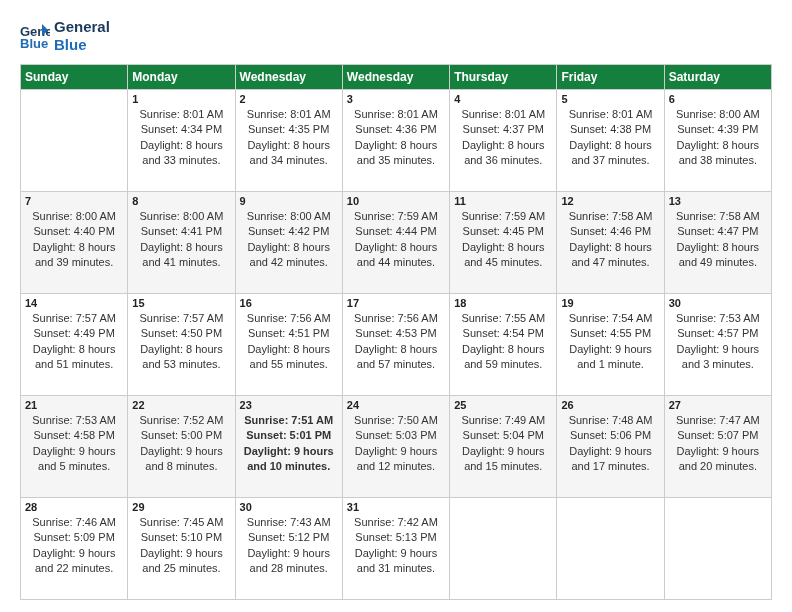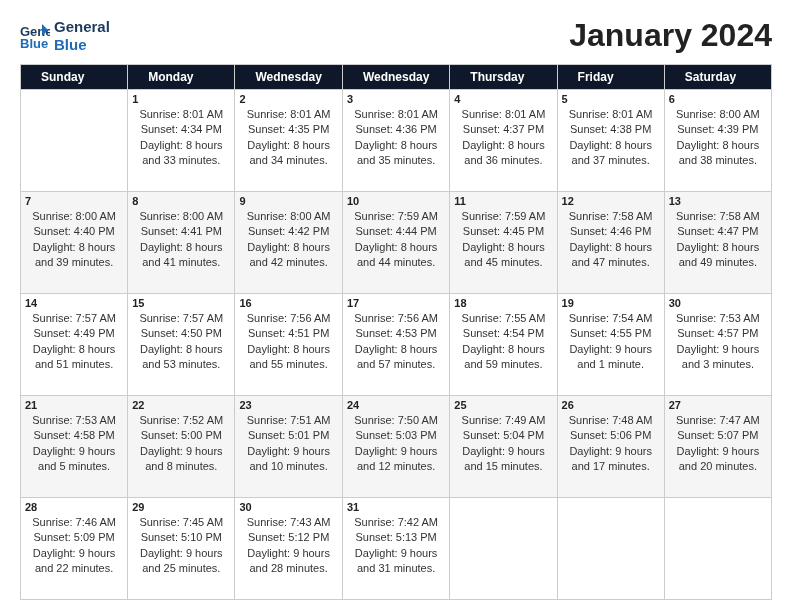--- a/index.html
+++ b/index.html
@@ -51,25 +51,25 @@
     .location-title {
       font-size: 14px;
       color: #444;
     }
     .calendar-table {
       width: 100%;
       border-collapse: collapse;
       flex: 1;
     }
     .calendar-table th {
-      background-color: #0f172a;
+      background-color: #15803d;
       color: #fff;
       font-size: 12px;
       font-weight: bold;
-      padding: 5px 20px;
+      padding: 5px 4px;
       text-align: left;
       border: 1px solid #ccc;
     }
     .calendar-table td {
       border: 1px solid #ccc;
       vertical-align: top;
       padding: 3px 4px;
       font-size: 9.5px;
       color: #333;
       width: calc(100% / 7);
@@ -108,21 +108,20 @@
         <text x="0" y="14" font-size="13" font-weight="bold" fill="#1a3a5c">General</text>
         <text x="0" y="26" font-size="13" font-weight="bold" fill="#1e6bb8">Blue</text>
         <polygon points="22,2 28,8 22,14" fill="#1e6bb8"></polygon>
       </svg>
       <div>
         <div class="logo-text">General</div>
         <div class="logo-text logo-blue">Blue</div>
       </div>
     </div>
     <div class="title-block">
-      <div class="month-title">January 2024</div>
     </div>
   </div>
 
   <table class="calendar-table">
     <thead>
       <tr id="weekday-header">
           <th>Sunday</th>
           <th>Monday</th>
           <th>Wednesday</th>
           <th>Wednesday</th>
@@ -289,21 +288,21 @@
           </td>
           <td>
             <span class="day-number">22</span>
             <div class="day-info" style="white-space: pre-line;">Sunrise: 7:52 AM
 Sunset: 5:00 PM
 Daylight: 9 hours
 and 8 minutes.</div>
           </td>
           <td>
             <span class="day-number">23</span>
-            <div class="day-info" style="white-space: pre-line;">Sunrise: 7:51 AM
+            <div class="day-info" style="white-space: pre-line; font-weight: bold;">Sunrise: 7:51 AM
 Sunset: 5:01 PM
 Daylight: 9 hours
 and 10 minutes.</div>
           </td>
           <td>
             <span class="day-number">24</span>
             <div class="day-info" style="white-space: pre-line;">Sunrise: 7:50 AM
 Sunset: 5:03 PM
 Daylight: 9 hours
 and 12 minutes.</div>

